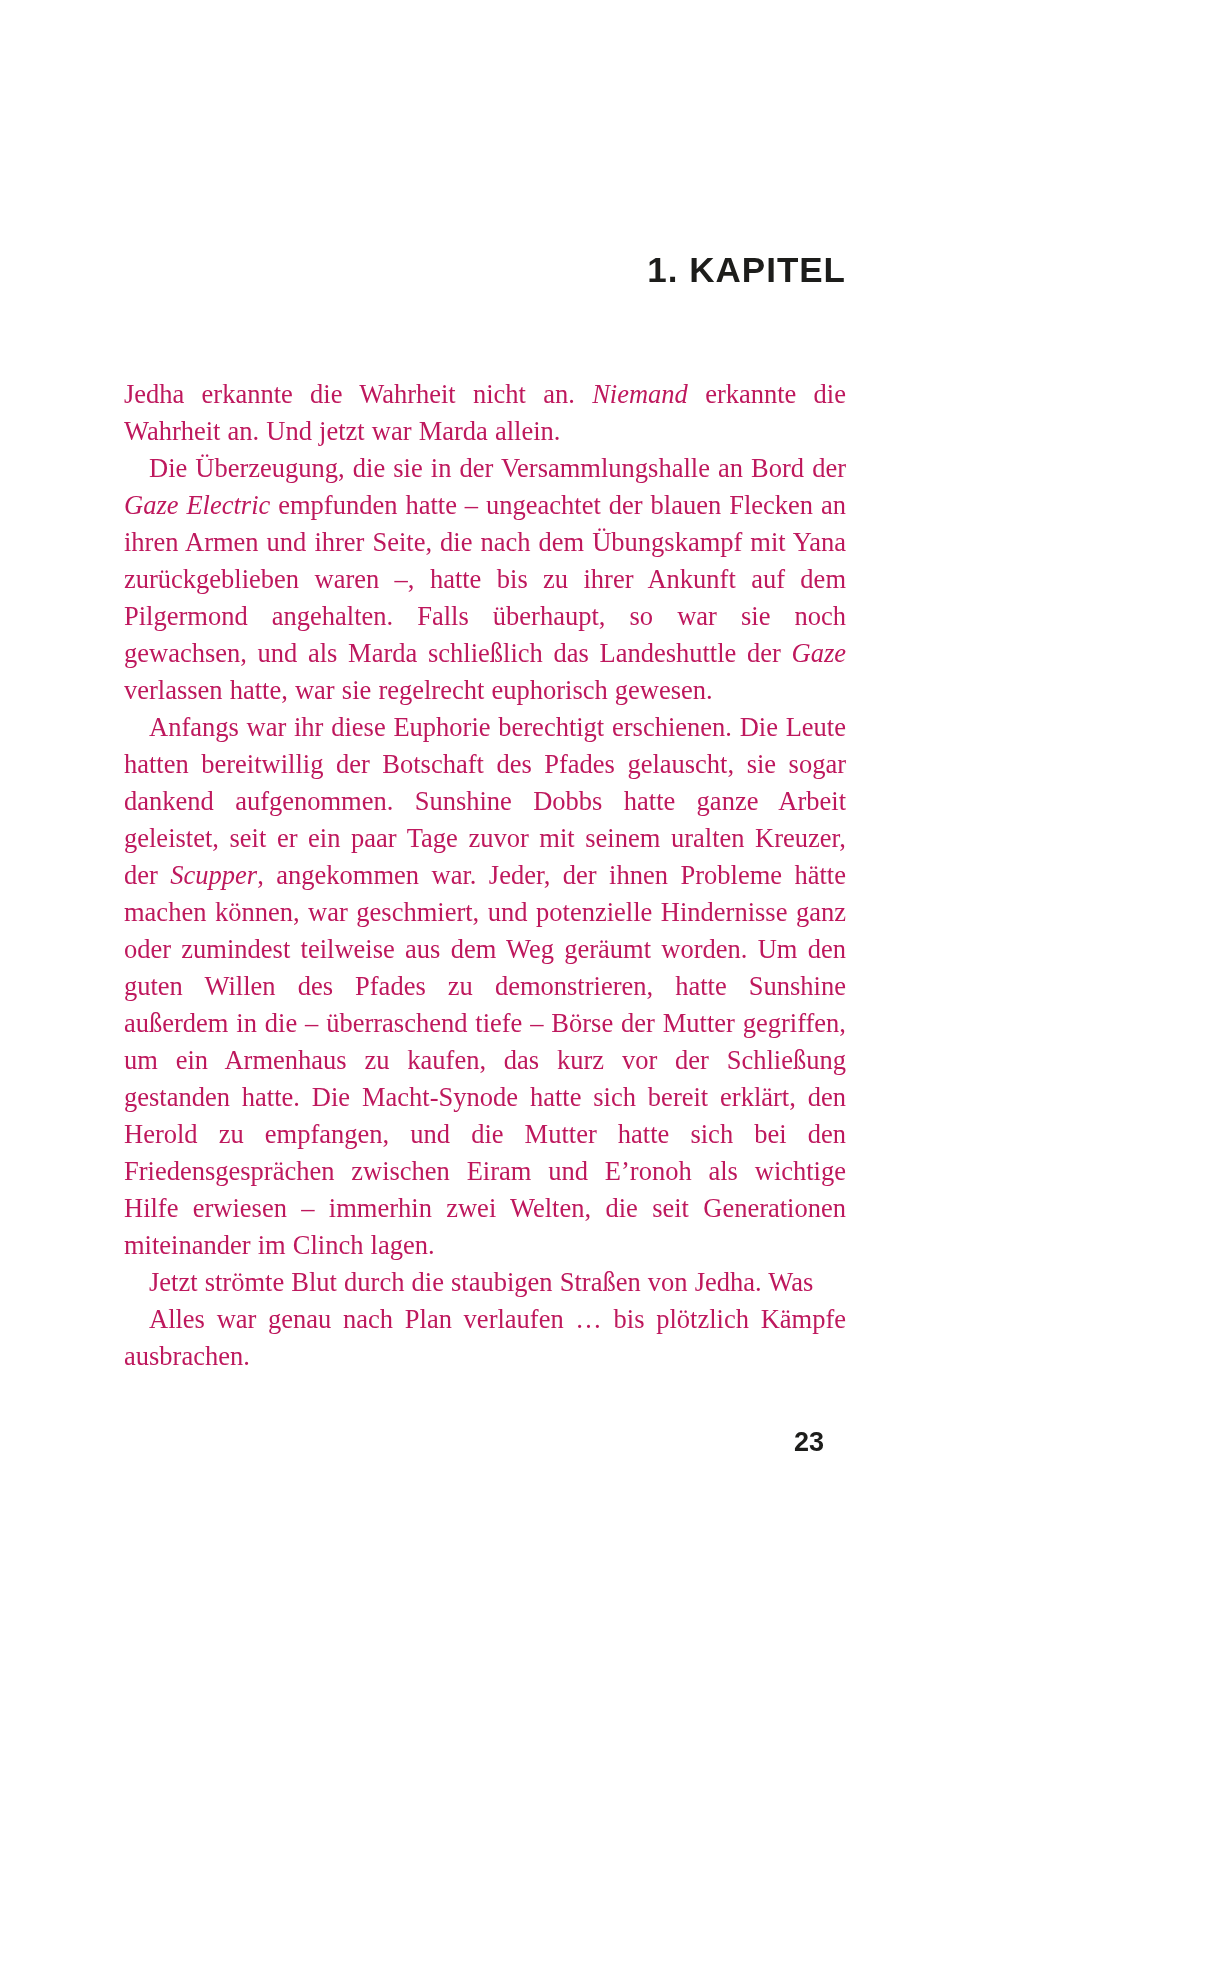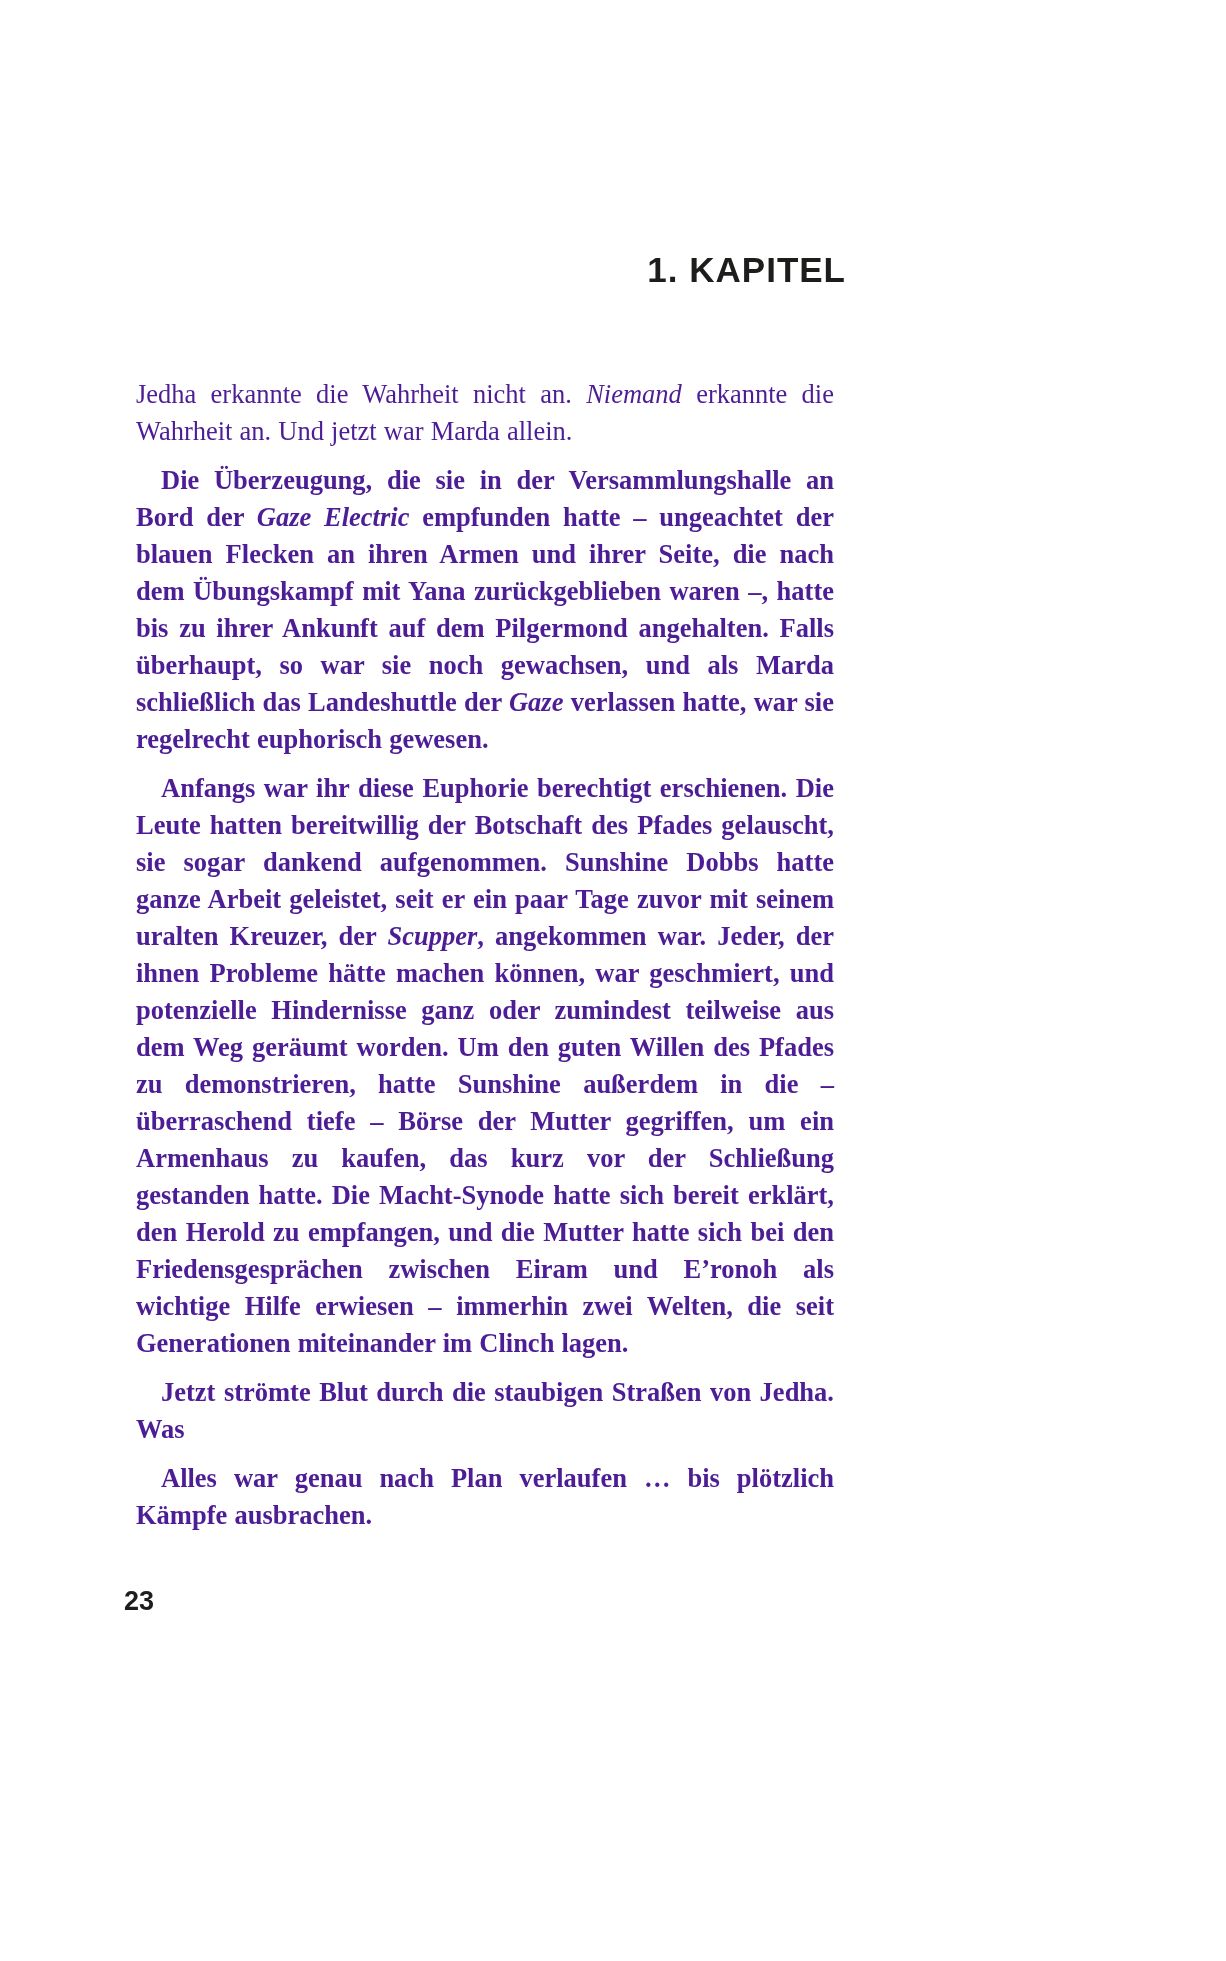--- a/index.html
+++ b/index.html
@@ -26,41 +26,40 @@
     font-size: 35px;
     font-weight: 700;
     letter-spacing: 1px;
     color: #1d1d1b;
   }
   .text-block {
     width: 722px;
     margin: 86px 0 0 124px;
   }
   .text-block p.para {
-    margin: 12px;
+    margin: 0;
     font-size: 26.5px;
     line-height: 37px;
     text-align: justify;
     text-justify: inter-word;
     hyphens: auto;
     -webkit-hyphens: auto;
     word-spacing: 0.5px;
-    color: #4c1d95;
+    color: #be185d;
   }
   .text-block p.para.indent {
     text-indent: 25px;
-    font-weight: bold;
   }
   .text-block em {
     font-style: italic;
   }
   .page-number {
     width: 700px;
     margin: 52px 0 0 124px;
-    text-align: left;
+    text-align: right;
     font-family: "Liberation Sans", sans-serif;
     font-size: 27px;
     font-weight: 700;
     color: #1d1d1b;
   }
 </style>
 </head>
 <body>
 
 <div class="book-page">

